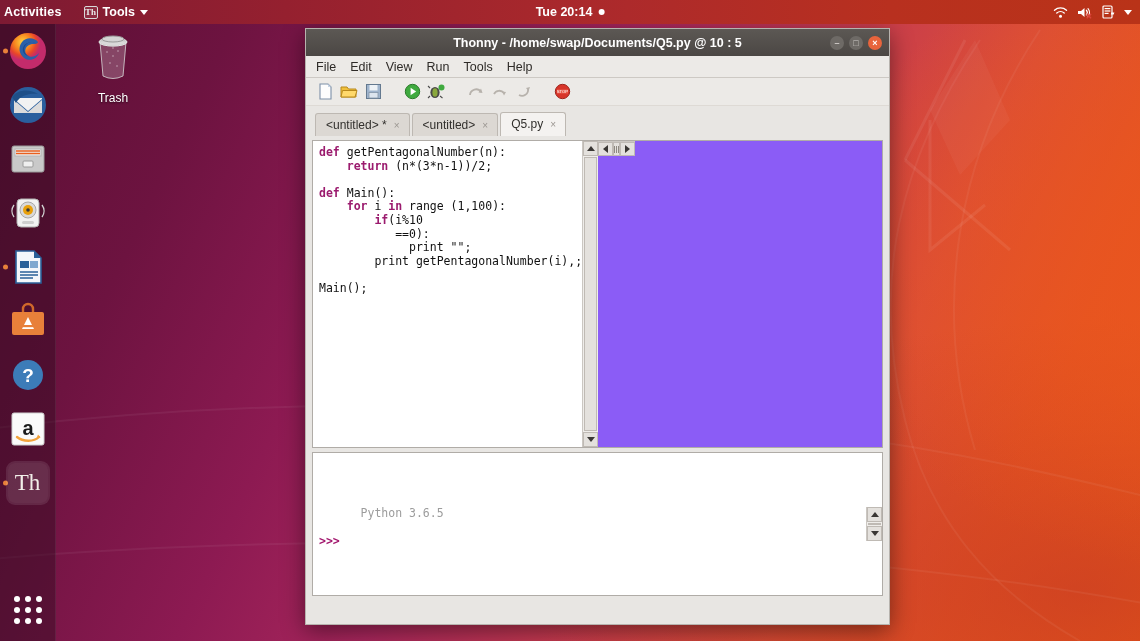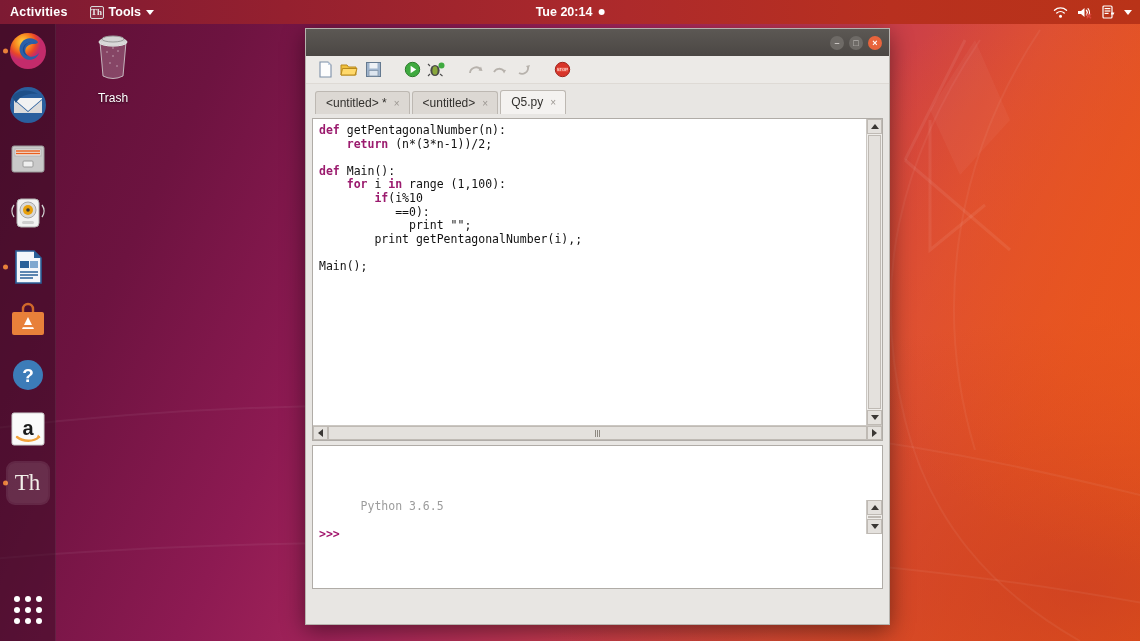--- a/index.html
+++ b/index.html
@@ -18,21 +18,21 @@
   }
   #wall-curves { position:absolute; inset:0; }
 
   
   #topbar {
     position:absolute; top:0; left:0; width:1140px; height:24px;
     background:linear-gradient(90deg,#7d1a33 0%,#95202f 25%,#ad2a2b 55%,#b8301f 78%,#b93318 100%);
     color:#fff; font-size:12.5px; font-weight:bold;
     display:flex; align-items:center; z-index:50;
   }
-  #topbar .activities { margin-left:10px; letter-spacing:.2px; }
+  #topbar .activities { margin-left:4px; letter-spacing:.2px; }
   #topbar .appmenu { display:flex; align-items:center; gap:5px; margin-left:22px; }
   .th-mini {
     width:14px; height:13px; border:1px solid #d8d8d8; border-radius:2px;
     display:flex; align-items:center; justify-content:center;
     font-size:9px; font-weight:bold; color:#e9e9e9; background:rgba(255,255,255,.08);
     font-family:"Liberation Serif", serif;
   }
   .caret-down { width:0;height:0;border-left:4px solid transparent;border-right:4px solid transparent;border-top:5px solid #fff; }
   #clock { position:absolute; left:50%; transform:translateX(-50%); display:flex; align-items:center; gap:6px; }
   #clock .dot { width:6px;height:6px;border-radius:50%;background:#fff; }
@@ -85,21 +85,21 @@
   #notebook { padding:6px 6px 0 9px; }
   #tabs { display:flex; align-items:flex-end; gap:2px; font-size:12px; }
   .tab {
     background:#dcd8d3; border:1px solid #bdb8b2; border-bottom:none;
     padding:4px 9px 4px 10px; border-radius:3px 3px 0 0; color:#32302d;
     display:flex; align-items:center; gap:7px;
   }
   .tab.active { background:#f4f2f0; padding-bottom:5px; }
   .tab .x { color:#9b9691; font-size:10px; }
 
-  #editor-wrap { margin:4px 6px; border:1px solid #b0aca7; background:#8b5cf6; display:flex; flex-direction:column; }
+  #editor-wrap { margin:4px 6px; border:1px solid #b0aca7; background:#8b5cf6; display:flex; flex-direction:row; }
   #editor-row { display:flex; height:306px; }
   #code {
     flex:1; background:#fff; padding:5px 0 0 6px; overflow:hidden;
     font-family:"DejaVu Sans Mono", monospace; font-size:11.5px; line-height:13.6px;
     white-space:pre; color:#111;
   }
   .kw { color:#9b1b6e; font-weight:bold; }
 
   
   .vsb { width:16px; background:#efedea; border-left:1px solid #cbc7c2; display:flex; flex-direction:column; }
@@ -318,27 +318,36 @@
         <i></i>
         <i></i>
         <i></i>
     </span>
   </div>
 </div>
 
 <div id="thonny">
 
   <div id="titlebar">
+    <span>Thonny  -  /home/swap/Documents/Q5.py  @  10 : 5</span>
     <div id="wincontrols">
       <span class="wc min">–</span>
       <span class="wc max">□</span>
       <span class="wc close">×</span>
     </div>
   </div>
 
+  <div id="menubar">
+    <span>File</span>
+    <span>Edit</span>
+    <span>View</span>
+    <span>Run</span>
+    <span>Tools</span>
+    <span>Help</span>
+  </div>
 
   <div id="toolbar">
     <span class="tb">
       <svg width="17" height="17" viewBox="0 0 17 17">
           <path d="M3 1 H11 L14 4 V16 H3 Z" fill="#fdfdfd" stroke="#7d8fa8" stroke-width="1.1"></path>
           <path d="M11 1 L14 4 H11 Z" fill="#c6d4e4"></path>
         </svg>
     </span>
     <span class="tb">
       <svg width="18" height="17" viewBox="0 0 18 17">

